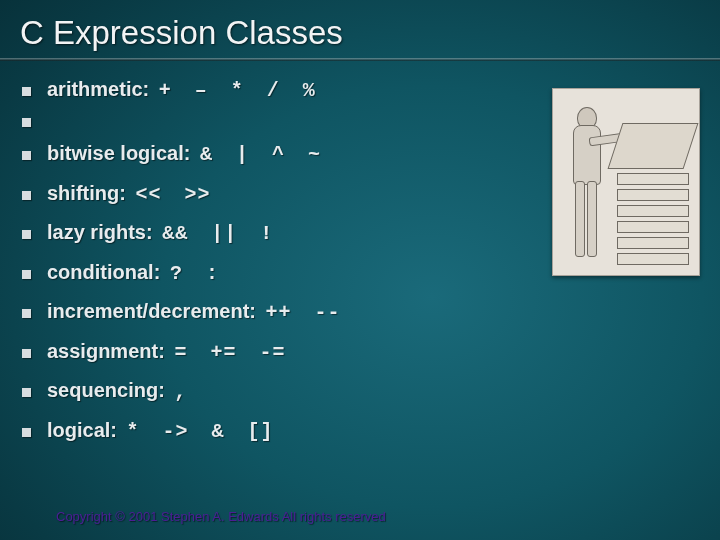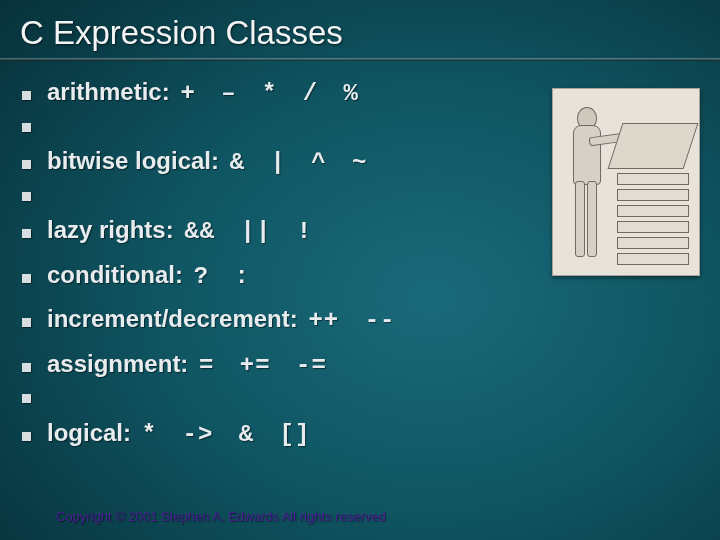--- a/index.html
+++ b/index.html
@@ -45,21 +45,21 @@
   }
   ul.bullets {
     list-style: none;
     margin: 0;
     padding: 0;
   }
   ul.bullets > li {
     display: flex;
     align-items: baseline;
     margin: 0 0 15.5px 0;
-    font-size: 24px;
+    font-size: 20px;
     font-weight: bold;
     color: #e8ecee;
     text-shadow: 1px 1px 1px rgba(0,0,0,0.5);
   }
   .bullet-mark {
     width: 9px;
     height: 9px;
     background: #d8dde0;
     display: inline-block;
     margin-right: 16px;
@@ -176,20 +176,24 @@
     </li>
     <li>
       <span class="bullet-mark"></span>
       <span class="item-text">
         <span class="label">bitwise logical:</span>
         <span class="ops">&amp; | ^ ~</span>
       </span>
     </li>
     <li>
       <span class="bullet-mark"></span>
+      <span class="item-text">
+        <span class="label">shifting:</span>
+        <span class="ops">&lt;&lt; &gt;&gt;</span>
+      </span>
     </li>
     <li>
       <span class="bullet-mark"></span>
       <span class="item-text">
         <span class="label">lazy rights:</span>
         <span class="ops">&amp;&amp; || !</span>
       </span>
     </li>
     <li>
       <span class="bullet-mark"></span>
@@ -207,20 +211,24 @@
     </li>
     <li>
       <span class="bullet-mark"></span>
       <span class="item-text">
         <span class="label">assignment:</span>
         <span class="ops">= += -=</span>
       </span>
     </li>
     <li>
       <span class="bullet-mark"></span>
+      <span class="item-text">
+        <span class="label">sequencing:</span>
+        <span class="ops">,</span>
+      </span>
     </li>
     <li>
       <span class="bullet-mark"></span>
       <span class="item-text">
         <span class="label">logical:</span>
         <span class="ops">* -&gt; &amp; []</span>
       </span>
     </li>
   </ul>
 </div>

